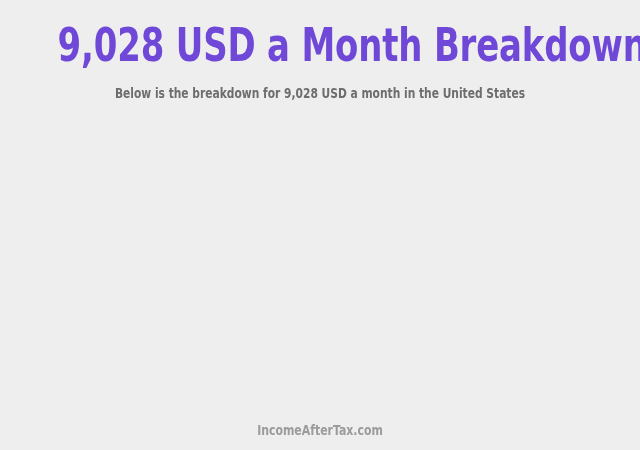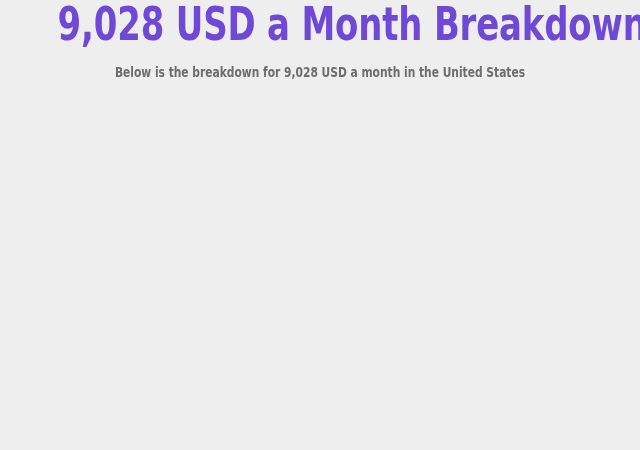--- a/index.html
+++ b/index.html
@@ -24,20 +24,21 @@
     display: flex;
     flex-direction: column;
     align-items: center;
     box-sizing: border-box;
   }
 
   
   .header {
     width: 100%;
     text-align: center;
+    padding-top: 21px;
     box-sizing: border-box;
   }
 
   .page-title {
     margin: 0;
     color: #7048d8;
     font-family: "Liberation Sans Narrow", "DejaVu Sans Condensed", "Liberation Sans", sans-serif;
     font-size: 46px;
     line-height: 48px;
     font-weight: 700;
@@ -93,14 +94,17 @@
 
 <div class="page">
 
   <div class="header">
     <h1 class="page-title">9,028 USD a Month Breakdown</h1>
     <p class="page-subtitle">Below is the breakdown for 9,028 USD a month in the United States</p>
   </div>
 
   <div class="content-body"></div>
 
+  <div class="footer">
+    <p class="watermark">IncomeAfterTax.com</p>
+  </div>
 
 </div>
 
 </body></html>

